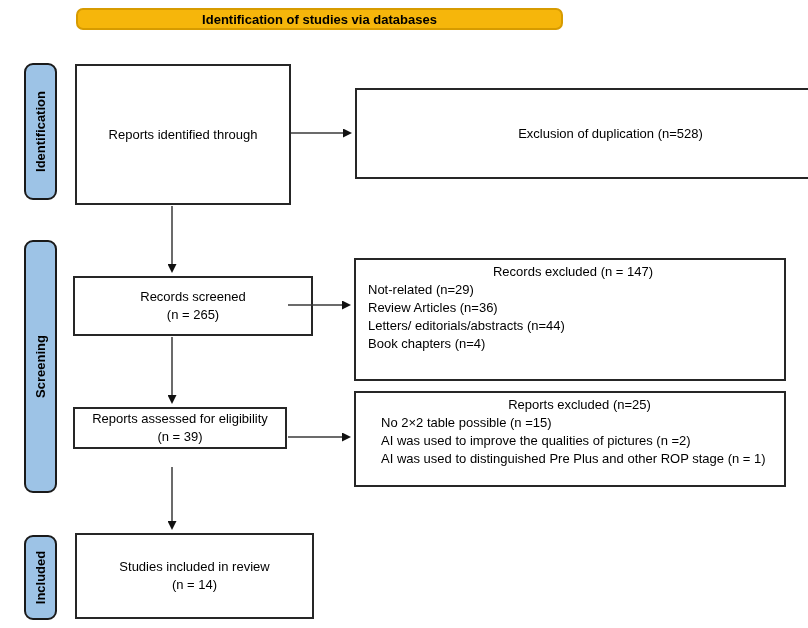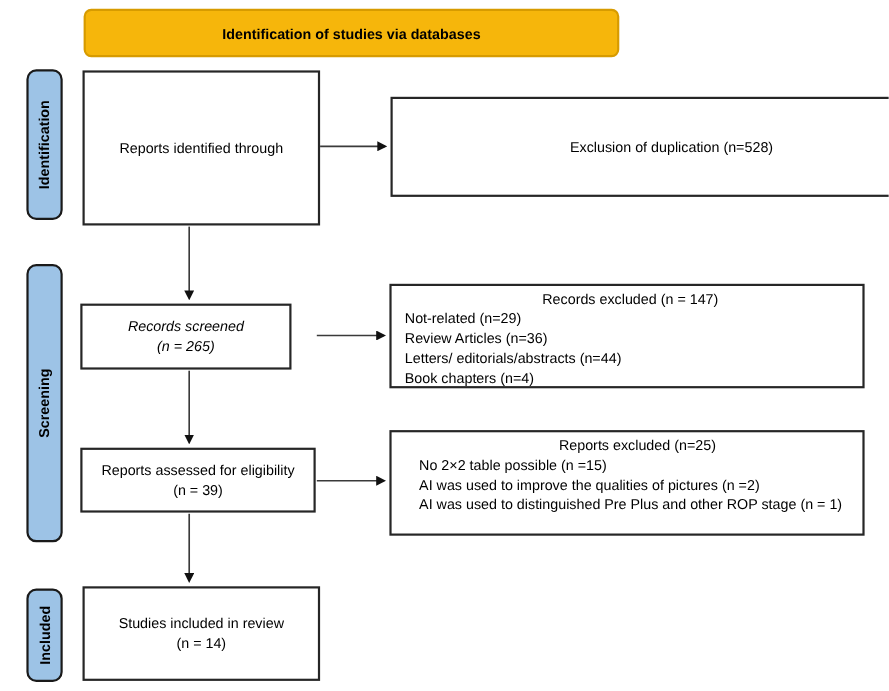--- a/index.html
+++ b/index.html
@@ -12,21 +12,21 @@
     position: relative;
     width: 808px;
     height: 628px;
     background: #ffffff;
     overflow: hidden;
   }
   
   .banner {
     position: absolute;
     left: 76px; top: 8px;
-    width: 487px; height: 44px;
+    width: 487px; height: 22px;
     background: var(--banner-fill, #F6B60B);
     border: 2px solid var(--banner-border, #D79B00);
     border-radius: 7px;
     display: flex;
     align-items: center;
     justify-content: center;
     font-size: 13px;
     font-weight: bold;
     color: #000000;
     box-sizing: border-box;
@@ -66,25 +66,25 @@
   }
   .box.centered {
     display: flex;
     flex-direction: column;
     align-items: center;
     justify-content: center;
     text-align: center;
   }
   #box-identified   { left: 75px;  top: 64px;  width: 216px; height: 141px; }
   #box-dup-excl     { left: 355px; top: 88px;  width: 511px; height: 91px;  }
-  #box-screened     { left: 73px;  top: 276px; width: 192px; height: 60px; font-style: italic;  }
-  #box-rec-excl     { left: 354px; top: 258px; width: 432px; height: 95px;  }
-  #box-assessed     { left: 73px;  top: 407px; width: 214px; height: 59px;  }
+  #box-screened     { left: 73px;  top: 276px; width: 240px; height: 60px;  }
+  #box-rec-excl     { left: 354px; top: 258px; width: 432px; height: 123px;  }
+  #box-assessed     { left: 73px;  top: 407px; width: 214px; height: 42px;  }
   #box-rep-excl     { left: 354px; top: 391px; width: 432px; height: 96px; padding-left: 25px;  }
-  #box-included     { left: 75px;  top: 533px; width: 216px; height: 86px;  }
+  #box-included     { left: 75px;  top: 533px; width: 239px; height: 86px;  }
   .excl-box { padding: 3px 6px 3px 12px; }
   .excl-header { text-align: center; }
   .excl-item   { text-align: left; }
   
   #arrows {
     position: absolute;
     left: 0; top: 0;
     width: 808px; height: 628px;
     pointer-events: none;
   }

